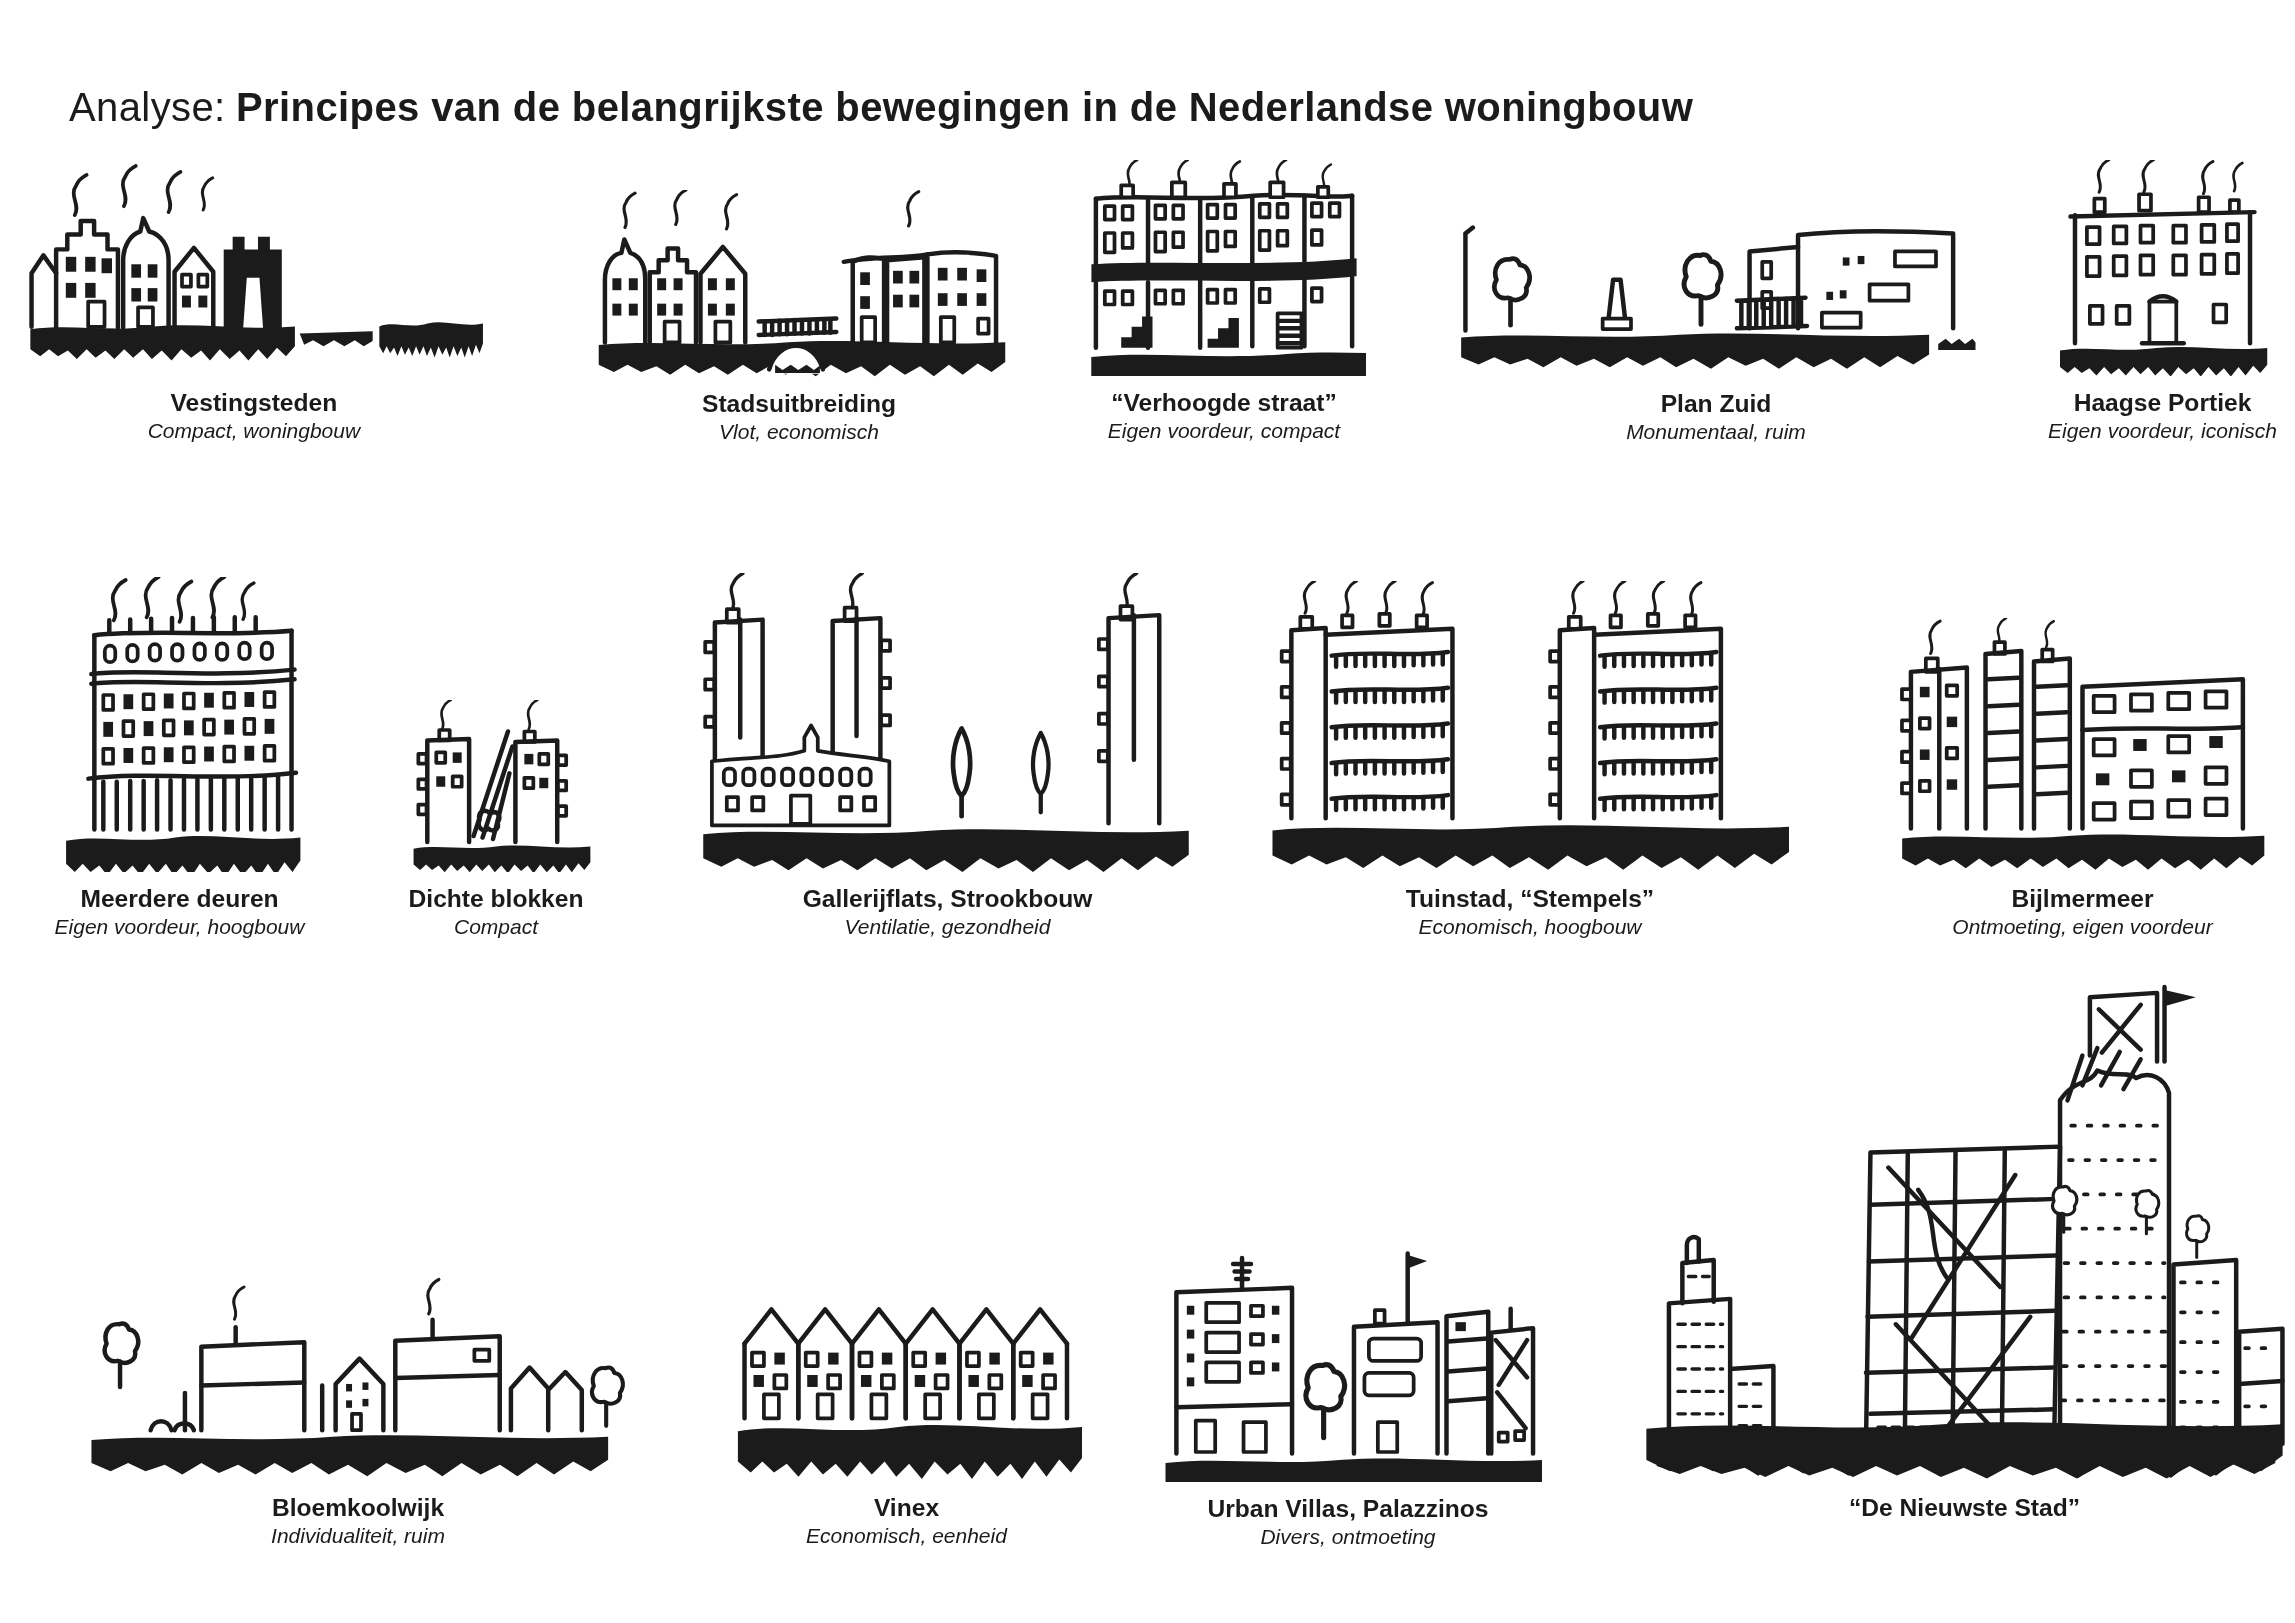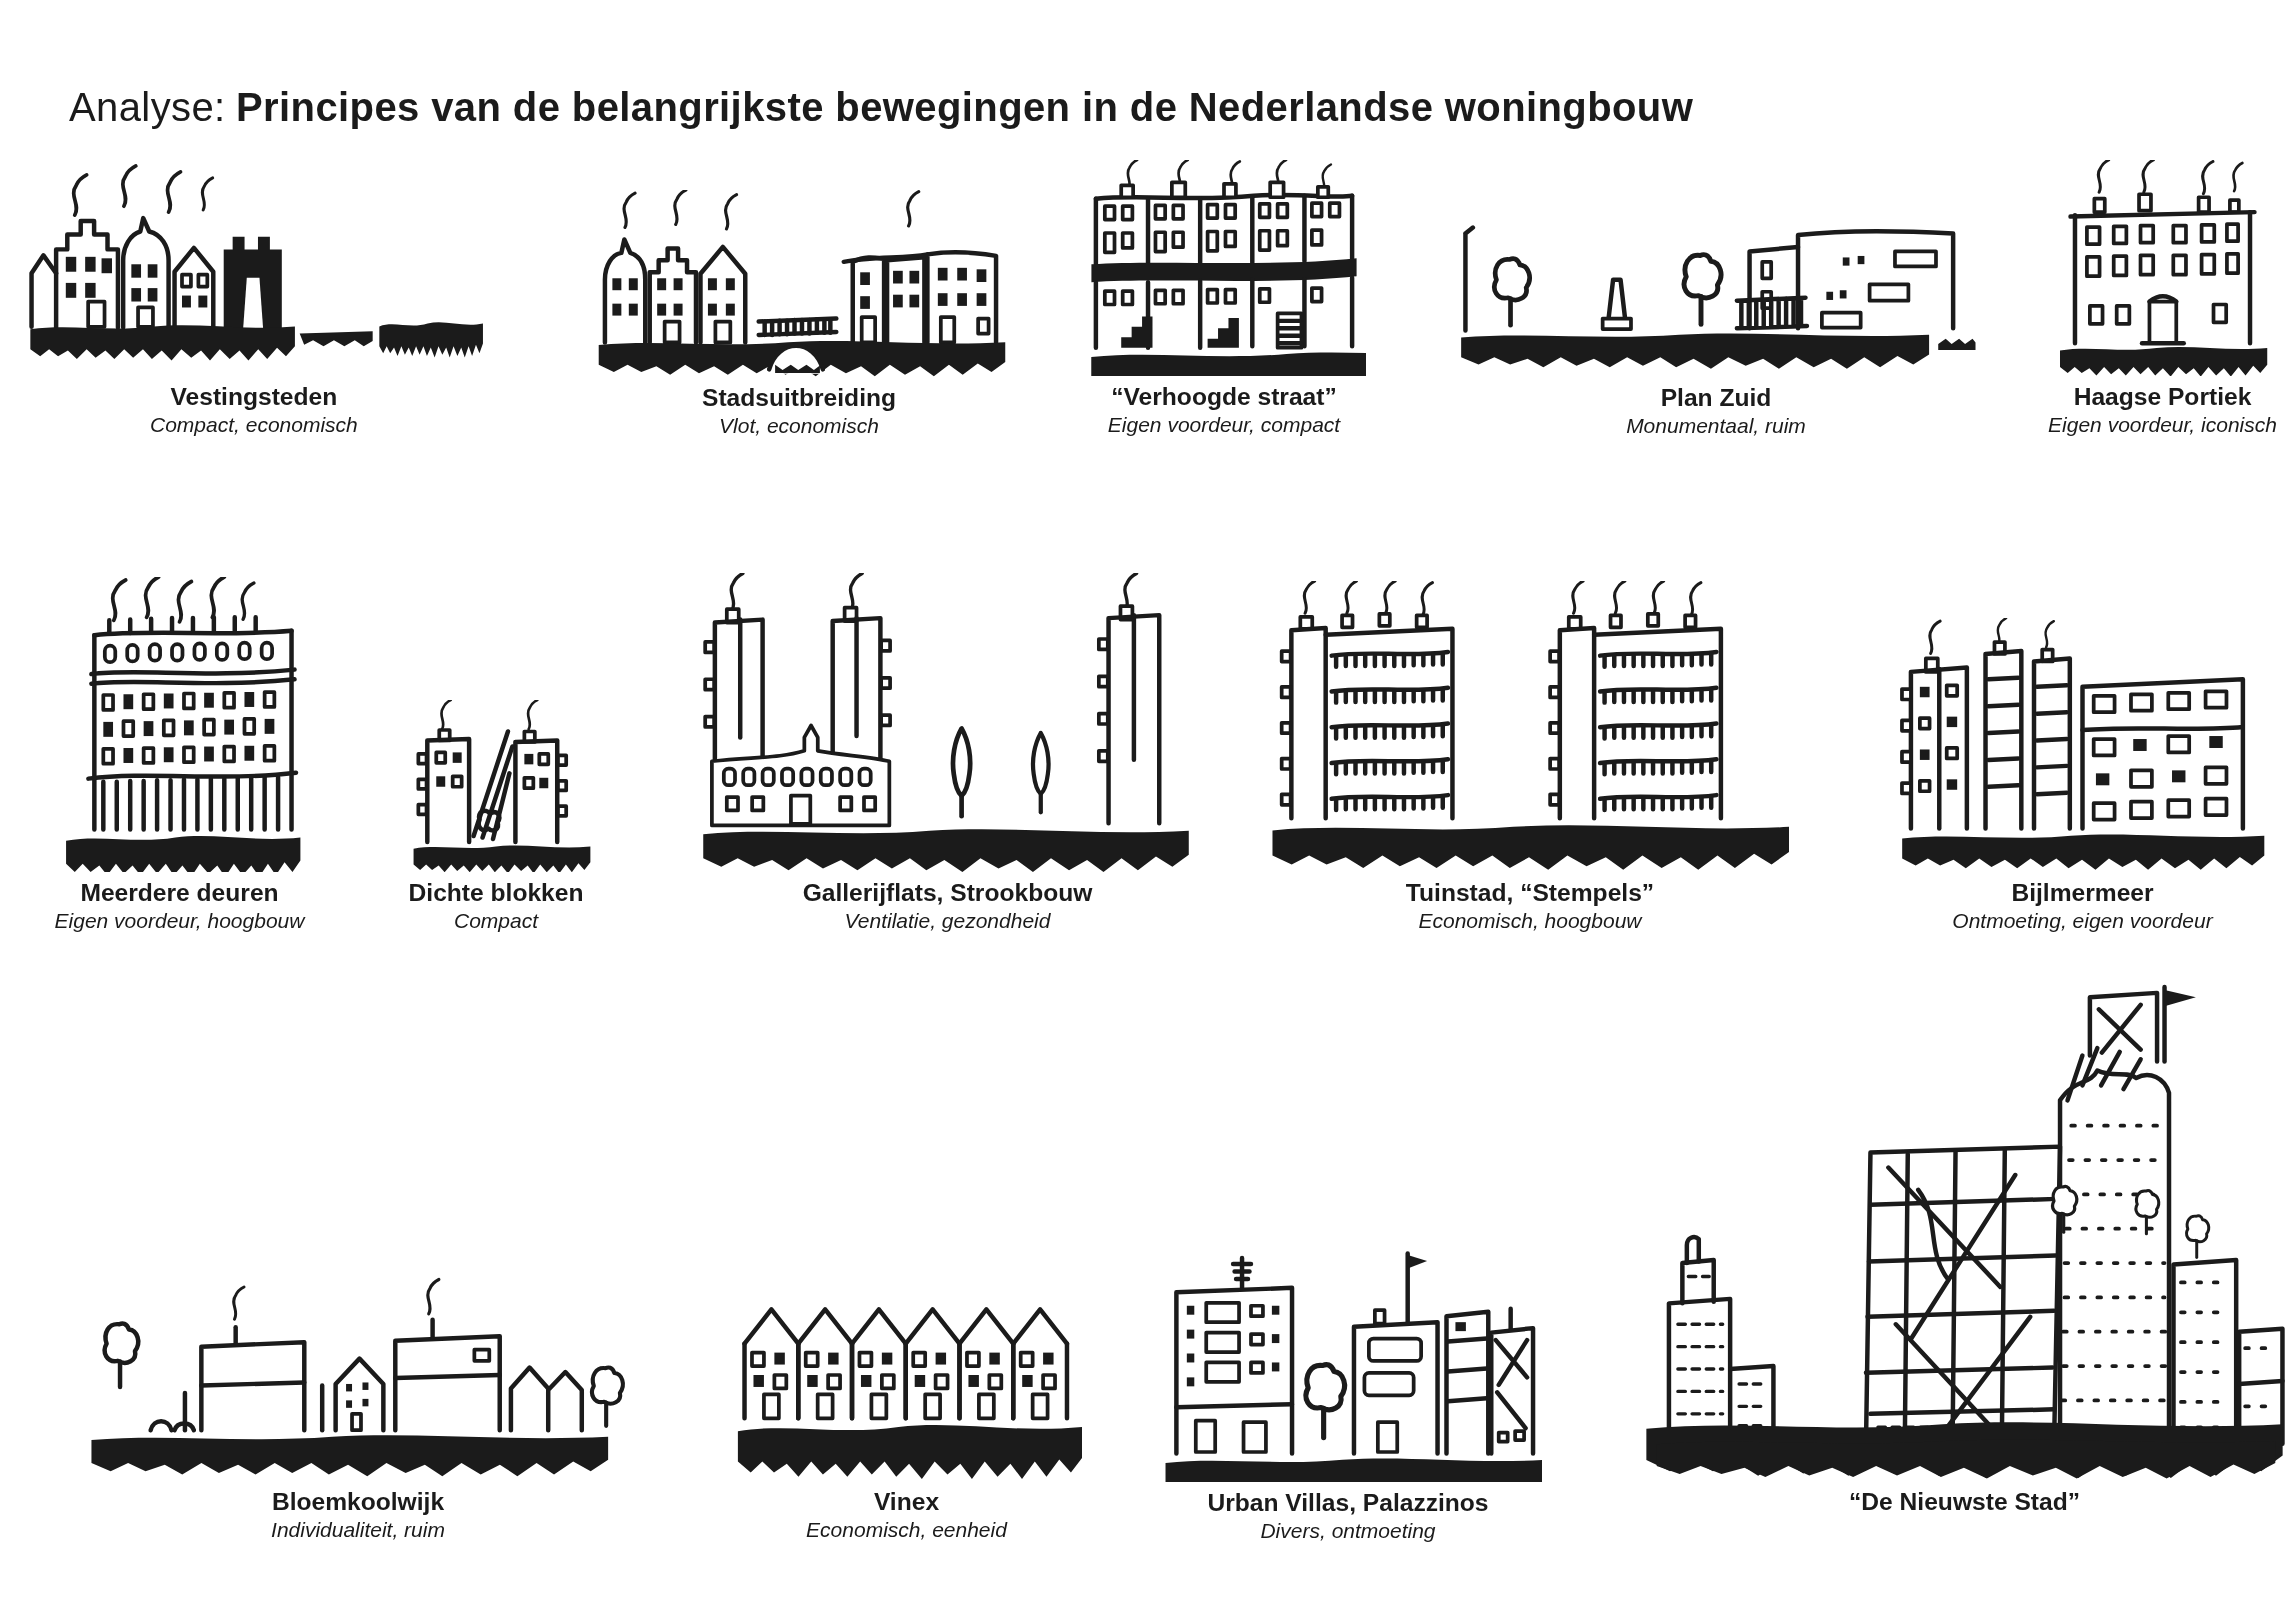--- a/index.html
+++ b/index.html
@@ -2,21 +2,21 @@
 <html style="font-size:12px"><head>
 <meta charset="utf-8">
 <style>
   html,body{margin:0;padding:0;background:#fff;}
   body{width:2295px;height:1623px;position:relative;font-family:"Liberation Sans",sans-serif;color:#1b1b1b;overflow:hidden;}
   .page-title{position:absolute;left:69px;top:58px;font-size:40px;letter-spacing:0.4px;white-space:nowrap;}
   .page-title .t-bold{font-weight:normal;}
   .page-title .t-rest{font-weight:bold;margin-left:10.4px;}
   figure.fig{position:absolute;margin:0;padding:0;display:flex;flex-direction:column;align-items:center;}
   figure.fig svg{display:block;}
-  figcaption{margin-top:6px;text-align:center;width:100%;}
+  figcaption{margin-top:12px;text-align:center;width:100%;}
   .fname{font-weight:bold;font-size:24.6px;line-height:1.2;white-space:nowrap;}
   .ftraits{font-style:italic;font-size:21px;line-height:1.25;white-space:nowrap;}
   svg .ln{fill:none;stroke:#1b1b1b;stroke-width:6;stroke-linecap:round;stroke-linejoin:round;}
   svg .fl{fill:#1b1b1b;stroke:none;}
   svg .wh{fill:#ffffff;stroke:#1b1b1b;stroke-width:5;stroke-linecap:round;stroke-linejoin:round;}
   svg .dash{fill:none;stroke:#1b1b1b;stroke-width:4.5;stroke-dasharray:10 9;stroke-linecap:round;}
   svg .dot{fill:none;stroke:#1b1b1b;stroke-width:5;stroke-dasharray:5 17;stroke-linecap:round;}
 </style>
 </head>
 <body>
@@ -66,21 +66,21 @@
     <rect class="fl" x="214" y="182" width="12" height="16"></rect>
       <rect class="fl" x="236" y="182" width="12" height="16"></rect>
     <path class="fl" d="M270,228 L270,120 L282,120 L282,103 L298,103 L298,120 L316,120 L316,103 L332,103 L332,120 L348,120 L348,228 Z"></path>
     <path fill="#fff" d="M296,228 L301,158 L318,158 L323,228 Z"></path>
     <use href="#ground" transform="translate(8,216) scale(0.60,0.95)"></use>
     <path class="fl" d="M372,233 L470,230 L470,243 L458,250 L446,242 L432,250 L418,242 L404,250 L390,242 L378,248 Z"></path>
     <use href="#ground" transform="translate(478,212) scale(0.235,0.95)"></use>
   </svg>
   <figcaption>
     <div class="fname">Vestingsteden</div>
-    <div class="ftraits">Compact, economisch</div>
+    <div class="ftraits">Compact, woningbouw</div>
   </figcaption>
 </figure>
 
 <figure class="fig" style="left:590px;top:190px;width:418px">
   <svg width="418" height="187" viewBox="0 0 560 250">
     <use href="#smoke" transform="translate(40,4) scale(0.85)"></use>
     <use href="#smoke" transform="translate(108,0) scale(0.85)"></use>
     <use href="#smoke" transform="translate(176,6) scale(0.85)"></use>
     <use href="#smoke" transform="translate(420,2) scale(0.85)"></use>
     <path class="ln" d="M20,204 L20,120 C20,100 30,86 42,84 L46,66 L54,84 C66,88 74,100 74,120 L74,204"></path>

